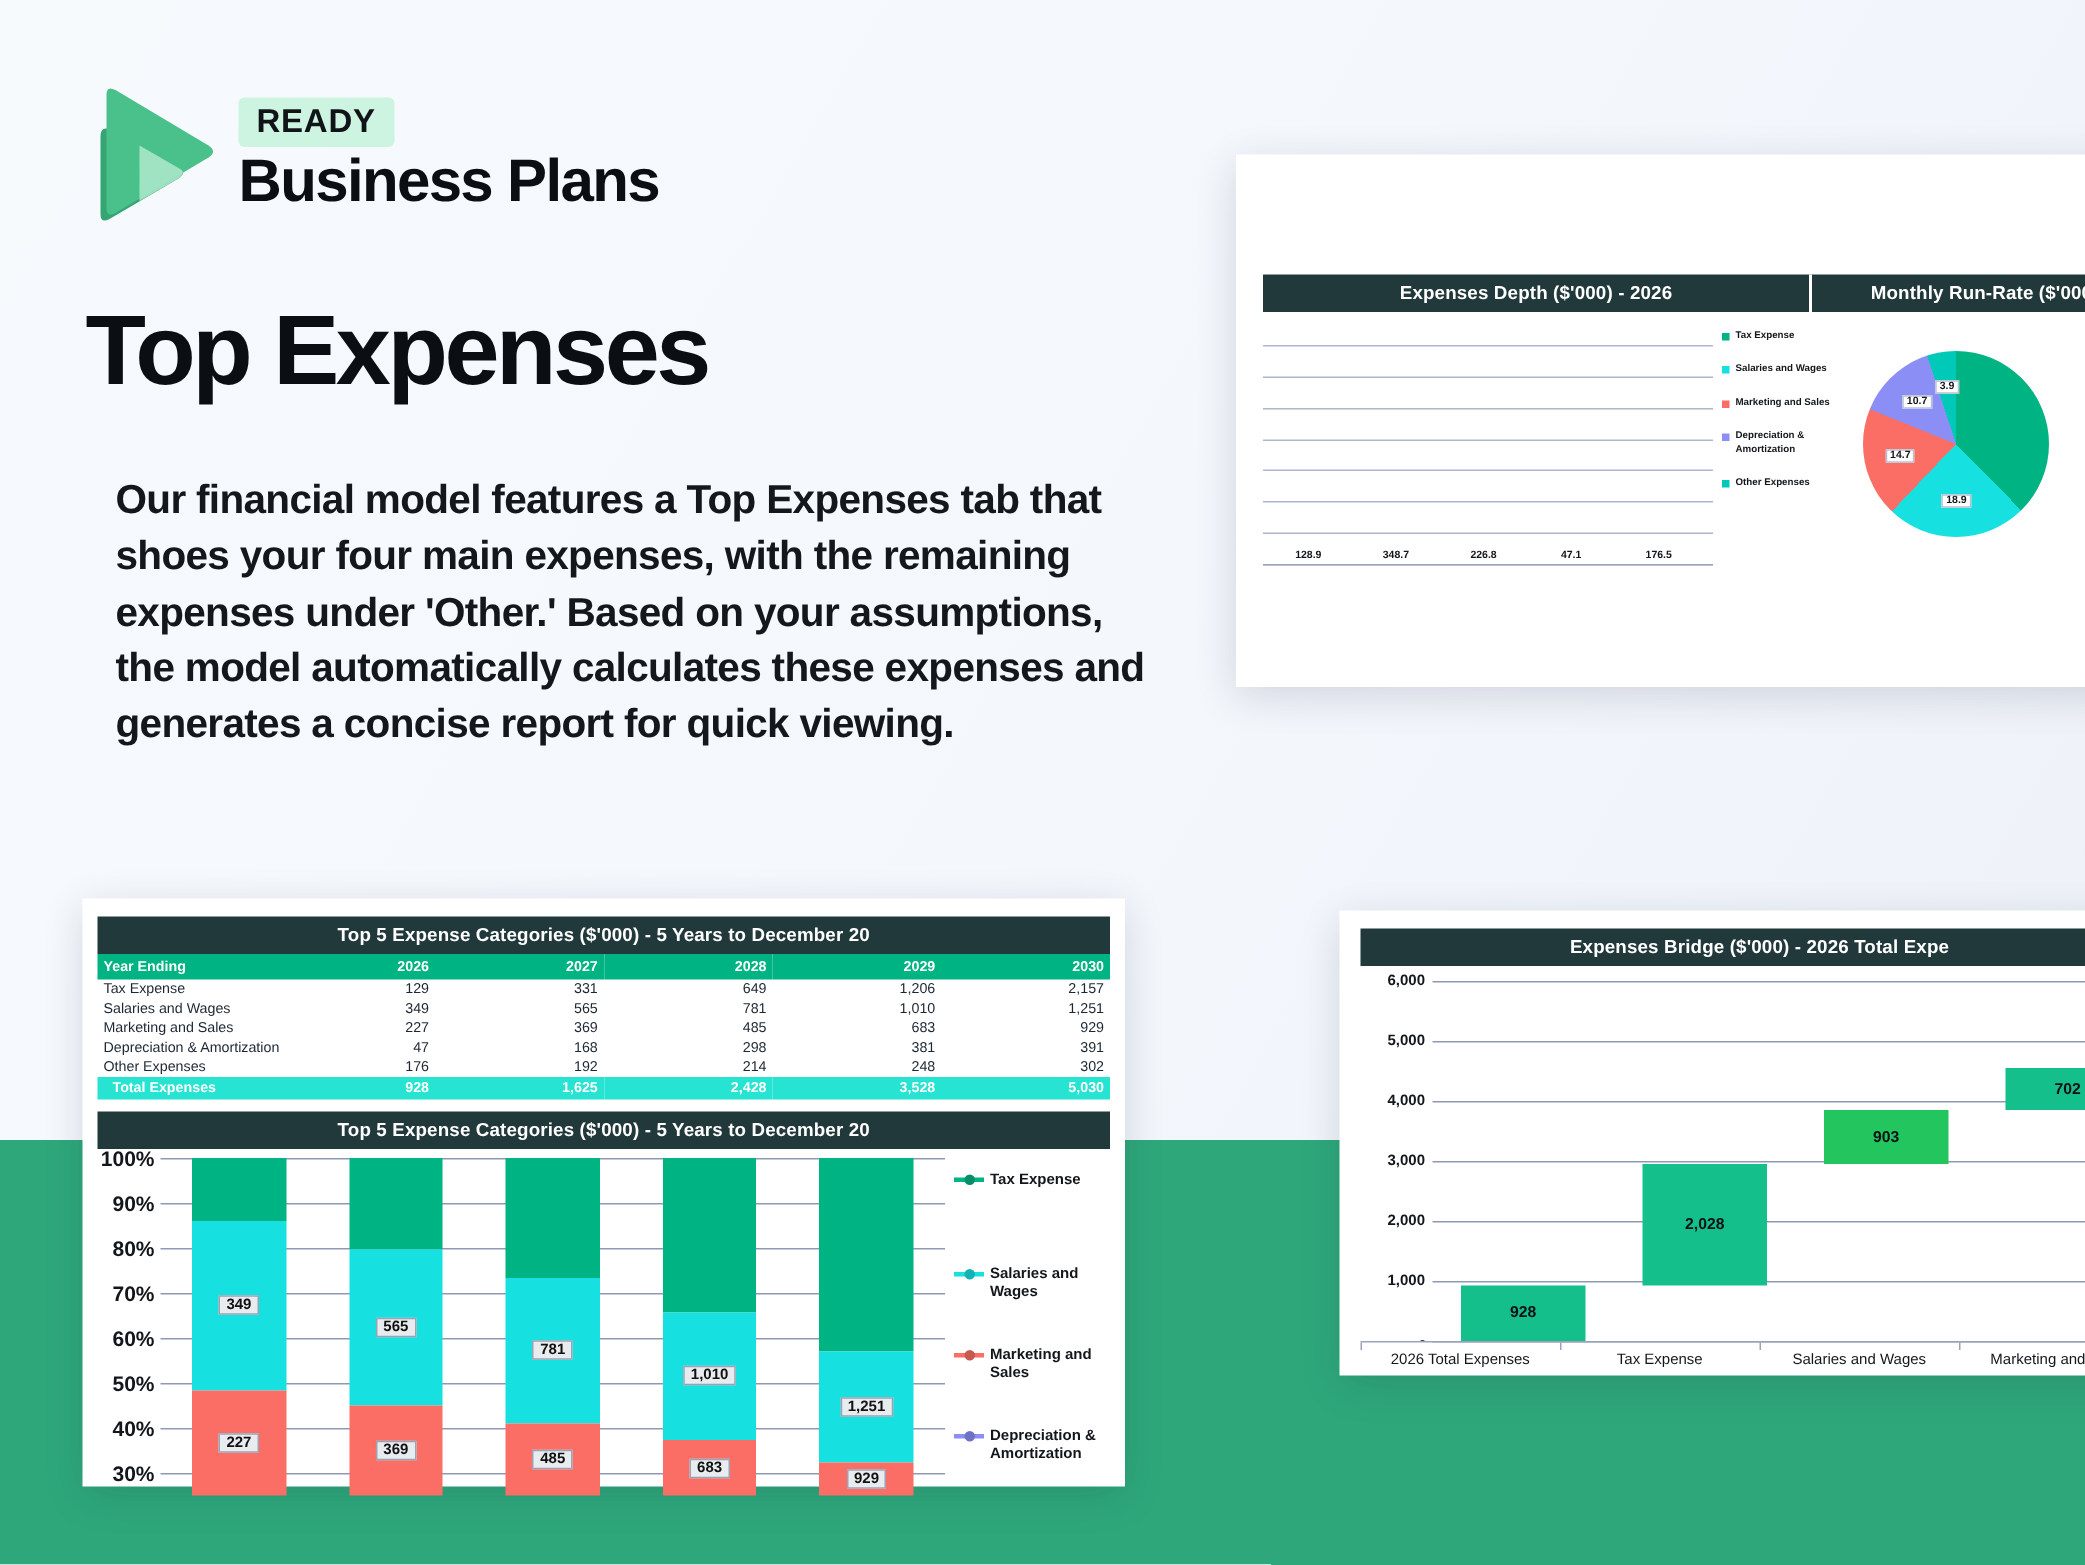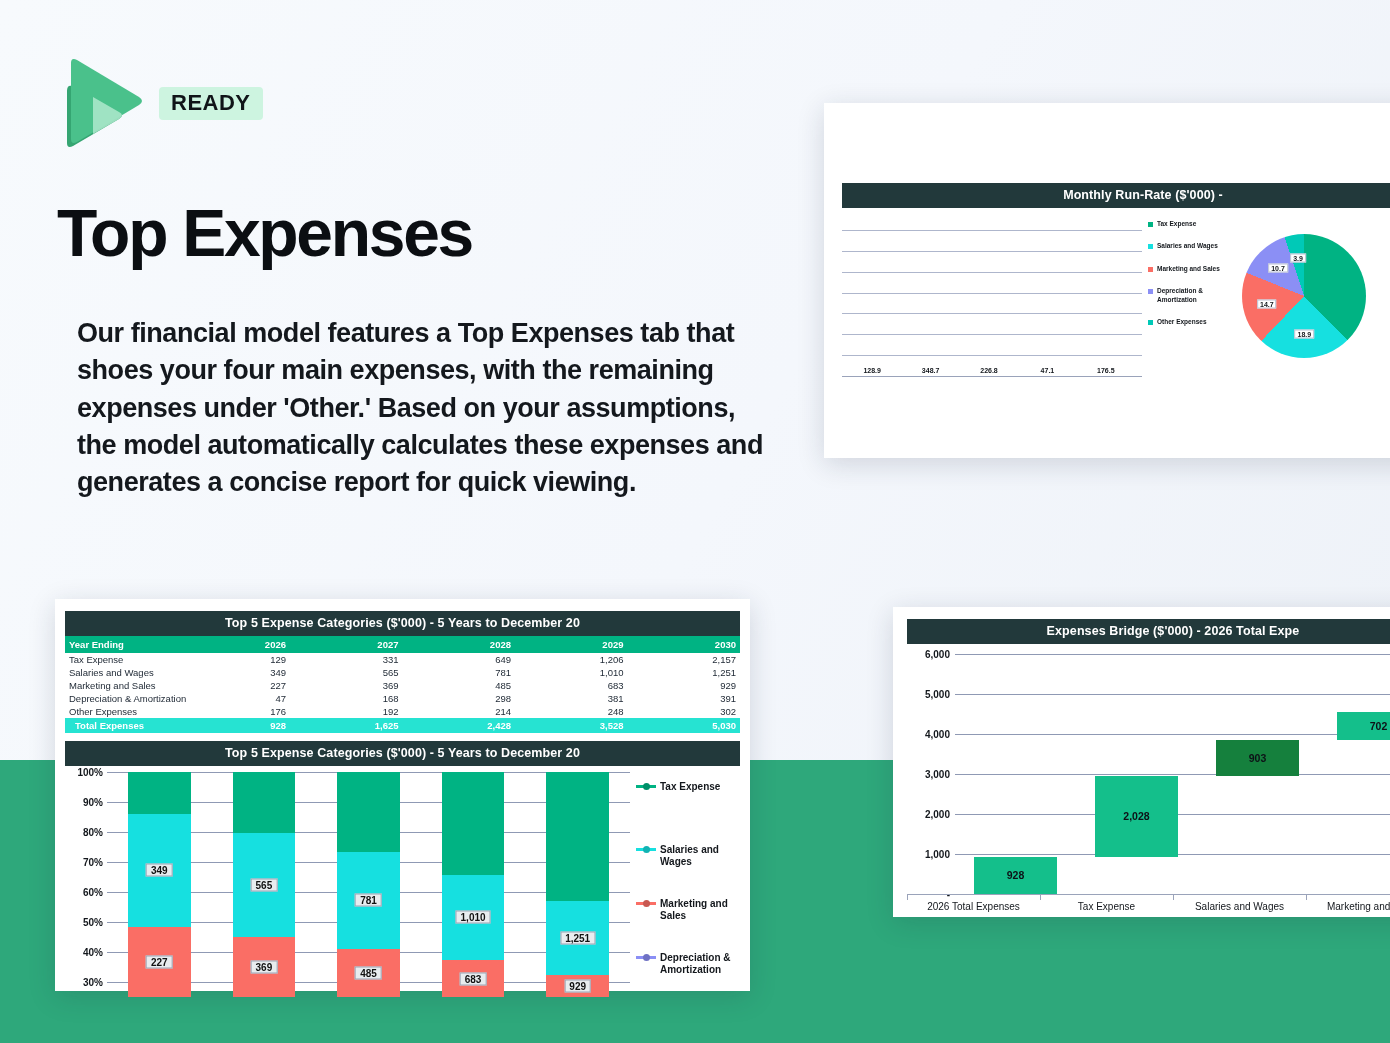--- a/index.html
+++ b/index.html
@@ -101,21 +101,21 @@
   table.xl .lbl{ text-align:left; }
   table.xl .num{ text-align:right; }
   table.xl thead td{ background:#00b383; color:#fff; font-weight:700; font-size:9.5px; padding:3px 4px; }
   table.xl tr.total td{ background:#26e3d2; color:#fff; font-weight:700; padding:2px 4px; }
   table.xl tr.total td.lbl{ padding-left:10px; }
 
   
   .stack-wrap{ position:relative; height:225px; margin-top:6px; display:flex; }
   .stack-y{ flex:0 0 42px; position:relative; }
   .stack-y span{
-    position:absolute; right:4px; font-size:10px; font-weight:700; color:#13171c;
+    position:absolute; right:4px; font-size:14px; font-weight:700; color:#13171c;
     transform:translateY(-50%); white-space:nowrap;
   }
   .stack-plot{ position:relative; flex:1; }
   .stack-plot .gl{ position:absolute; left:0; right:0; height:1px; background:#8f99b4; }
   .stack-cols{ position:absolute; inset:0; display:flex; }
   .stack-cols .sc{ flex:1; position:relative; display:flex; justify-content:center; }
   .stack-cols .inner{ width:60%; height:100%; position:relative; }
   .stack-cols .seg{ position:absolute; left:0; right:0; }
   .stack-cols .slab{
     position:absolute; left:50%; transform:translate(-50%,-50%);
@@ -163,28 +163,30 @@
 <div class="logo">
   <div class="logo-mark">
     <svg width="88" height="92" viewBox="0 0 88 92">
       <path d="M10 34 L10 86 Q10 92 16 89 L62 62 Q68 58 62 55 L18 30 Q10 26 10 34 Z" fill="#35a572"></path>
       <path d="M14 6 Q14 0 20 3 L82 40 Q88 44 82 48 L20 85 Q14 88 14 82 Z" fill="#4ac18b"></path>
       <path d="M36 40 L62 55 Q68 58 62 62 L36 77 Z" fill="#aee9cc" opacity=".85"></path>
     </svg>
   </div>
   <div class="logo-text">
     <span class="ready-badge">READY</span>
+    <span class="brand">Business Plans</span>
   </div>
 </div>
 
 <h1 class="headline">Top Expenses</h1>
 <p class="subcopy">Our financial model features a Top Expenses tab that shoes your four main expenses, with the remaining expenses under 'Other.' Based on your assumptions, the model automatically calculates these expenses and generates a concise report for quick viewing.</p>
 
 <div class="panel" id="panel-topright">
   <div class="tr-titles">
+    <div class="bar-title">Expenses Depth ($'000) - 2026</div>
     <div class="bar-title">Monthly Run-Rate ($'000) -</div>
   </div>
   <div class="tr-body">
     <div class="depth-chart">
       <div class="depth-grid" id="depth-grid">
           <i style="top: 0%;"></i>
           <i style="top: 14.2857%;"></i>
           <i style="top: 28.5714%;"></i>
           <i style="top: 42.8571%;"></i>
           <i style="top: 57.1429%;"></i>
@@ -452,21 +454,21 @@
               <div class="bar" style="background: rgb(20, 191, 139); top: 84.5333%; height: 15.4667%;">
                 <div class="blab">928</div>
               </div>
             </div>
             <div class="wc">
               <div class="bar" style="background: rgb(20, 191, 139); top: 50.7333%; height: 33.8%;">
                 <div class="blab">2,028</div>
               </div>
             </div>
             <div class="wc">
-              <div class="bar" style="background: #15803d; top: 35.6833%; height: 15.05%;">
+              <div class="bar" style="background: #22c55e; top: 35.6833%; height: 15.05%;">
                 <div class="blab">903</div>
               </div>
             </div>
             <div class="wc">
               <div class="bar" style="background: rgb(20, 191, 139); top: 23.9833%; height: 11.7%;">
                 <div class="blab">702</div>
               </div>
             </div>
           </div>
       </div>

